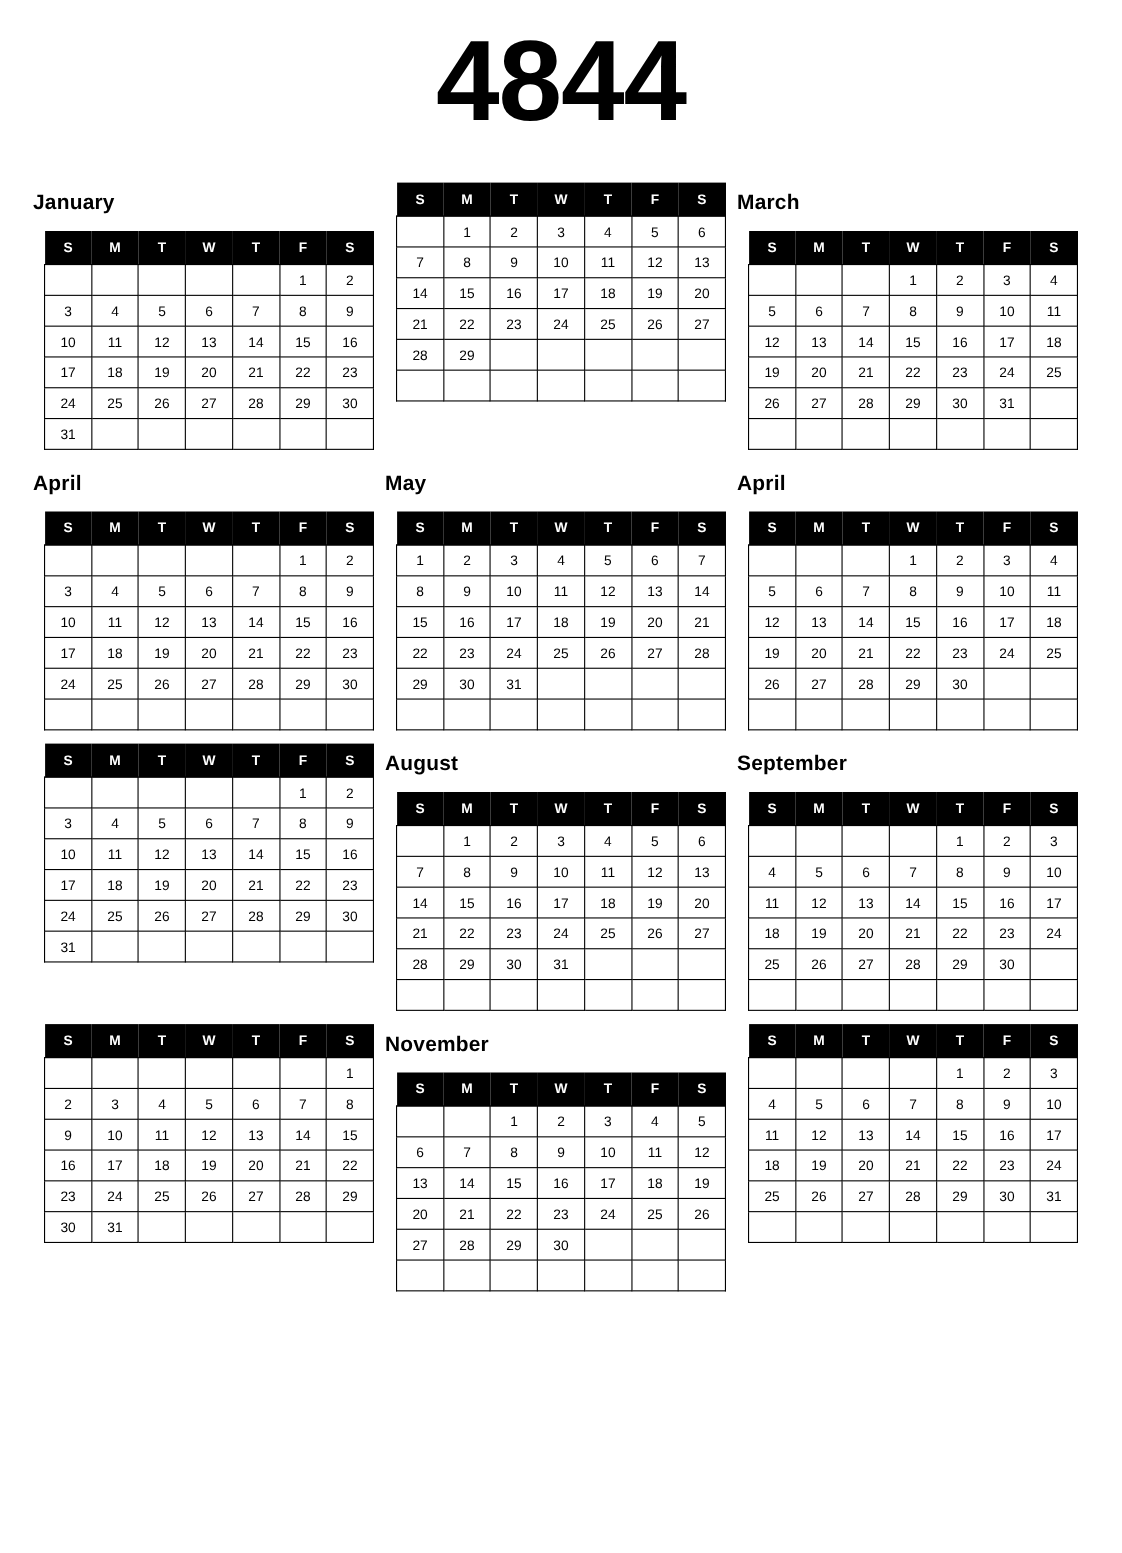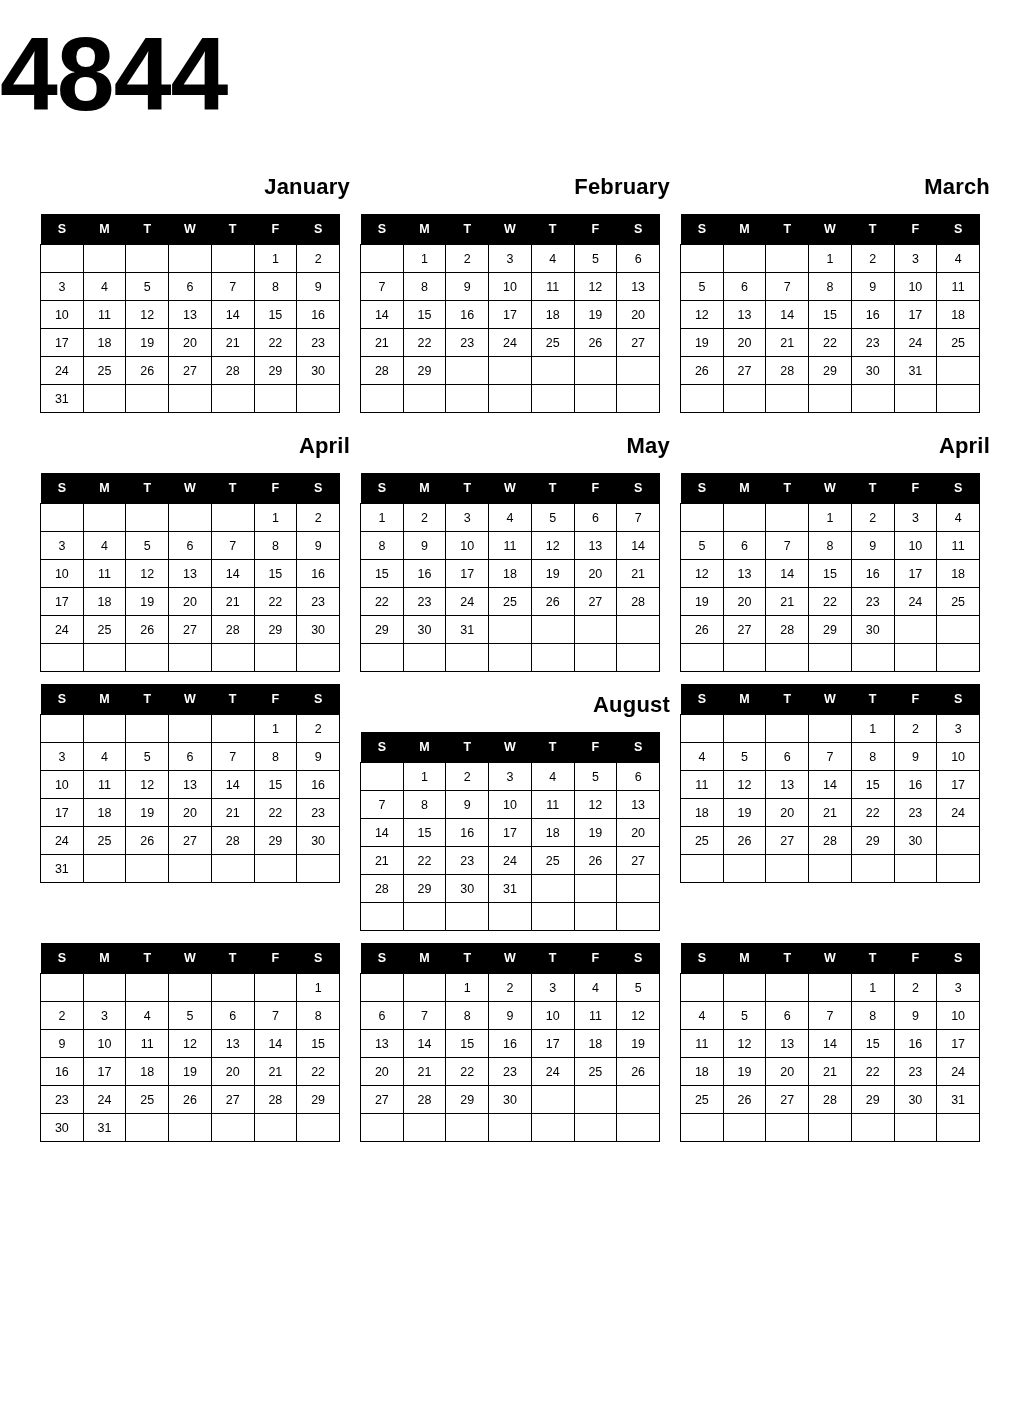--- a/index.html
+++ b/index.html
@@ -15,20 +15,21 @@
     position: relative;
     overflow: hidden;
   }
   .page {
     width: 1020px;
     height: 1412px;
     box-sizing: border-box;
     padding: 0;
   }
   .year-title {
+    text-align: center;
     font-size: 104px;
     font-weight: bold;
     letter-spacing: -1px;
     line-height: 1;
     margin: 22px 0 0 0;
     padding: 0;
     font-family: "Liberation Sans", sans-serif;
   }
   .months-grid {
     margin-top: 40px;
@@ -37,22 +38,22 @@
     justify-content: center;
     column-gap: 0px;
     row-gap: 0px;
   }
   .month {
     width: 320px;
     box-sizing: border-box;
     padding: 0 0 12px 0;
   }
   .month-name {
-    text-align: right;
-    font-size: 22px;
+    text-align: left;
+    font-size: 19px;
     font-weight: bold;
     margin: 8px 0 14px 0;
     letter-spacing: 0.2px;
   }
   table.cal {
     border-collapse: collapse;
     margin: 0 auto;
     width: 300px;
     table-layout: fixed;
   }
@@ -152,21 +153,20 @@
               <td class="empty"></td>
               <td class="empty"></td>
               <td class="empty"></td>
               <td class="empty"></td>
               <td class="empty"></td>
             </tr>
           </tbody>
         </table>
       </div>
       <div class="month">
-        <div class="month-name">February</div>
         <table class="cal">
           <thead>
             <tr>
               <th>S</th>
               <th>M</th>
               <th>T</th>
               <th>W</th>
               <th>T</th>
               <th>F</th>
               <th>S</th>
@@ -655,20 +655,21 @@
               <td class="empty"></td>
               <td class="empty"></td>
               <td class="empty"></td>
               <td class="empty"></td>
               <td class="empty"></td>
             </tr>
           </tbody>
         </table>
       </div>
       <div class="month">
+        <div class="month-name">September</div>
         <table class="cal">
           <thead>
             <tr>
               <th>S</th>
               <th>M</th>
               <th>T</th>
               <th>W</th>
               <th>T</th>
               <th>F</th>
               <th>S</th>
@@ -797,20 +798,21 @@
               <td class="empty"></td>
               <td class="empty"></td>
               <td class="empty"></td>
               <td class="empty"></td>
               <td class="empty"></td>
             </tr>
           </tbody>
         </table>
       </div>
       <div class="month">
+        <div class="month-name">November</div>
         <table class="cal">
           <thead>
             <tr>
               <th>S</th>
               <th>M</th>
               <th>T</th>
               <th>W</th>
               <th>T</th>
               <th>F</th>
               <th>S</th>

